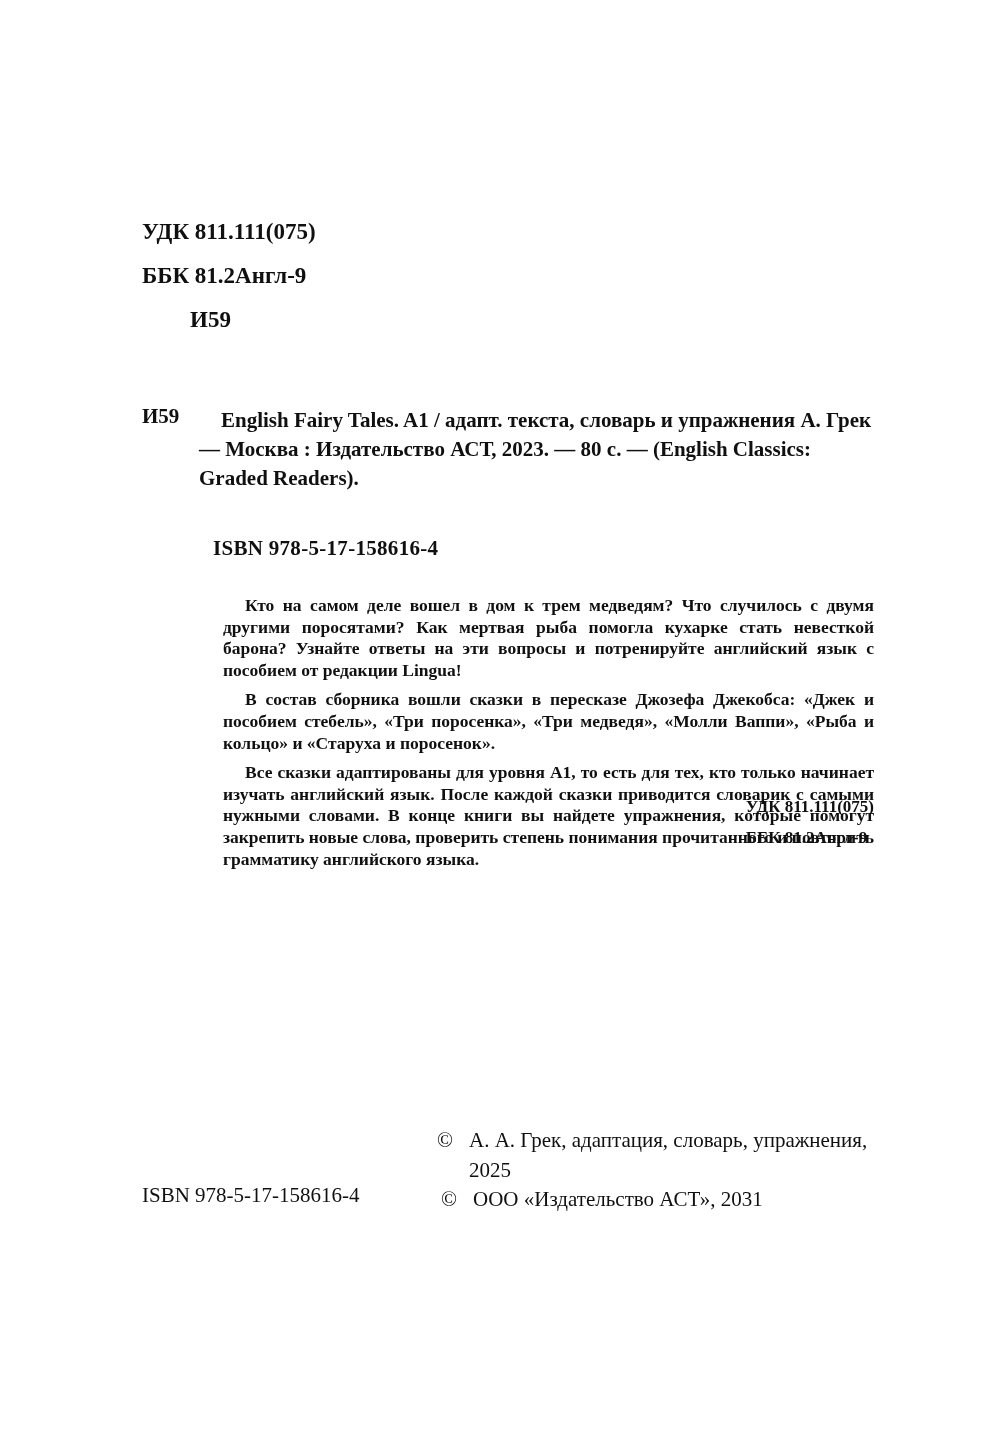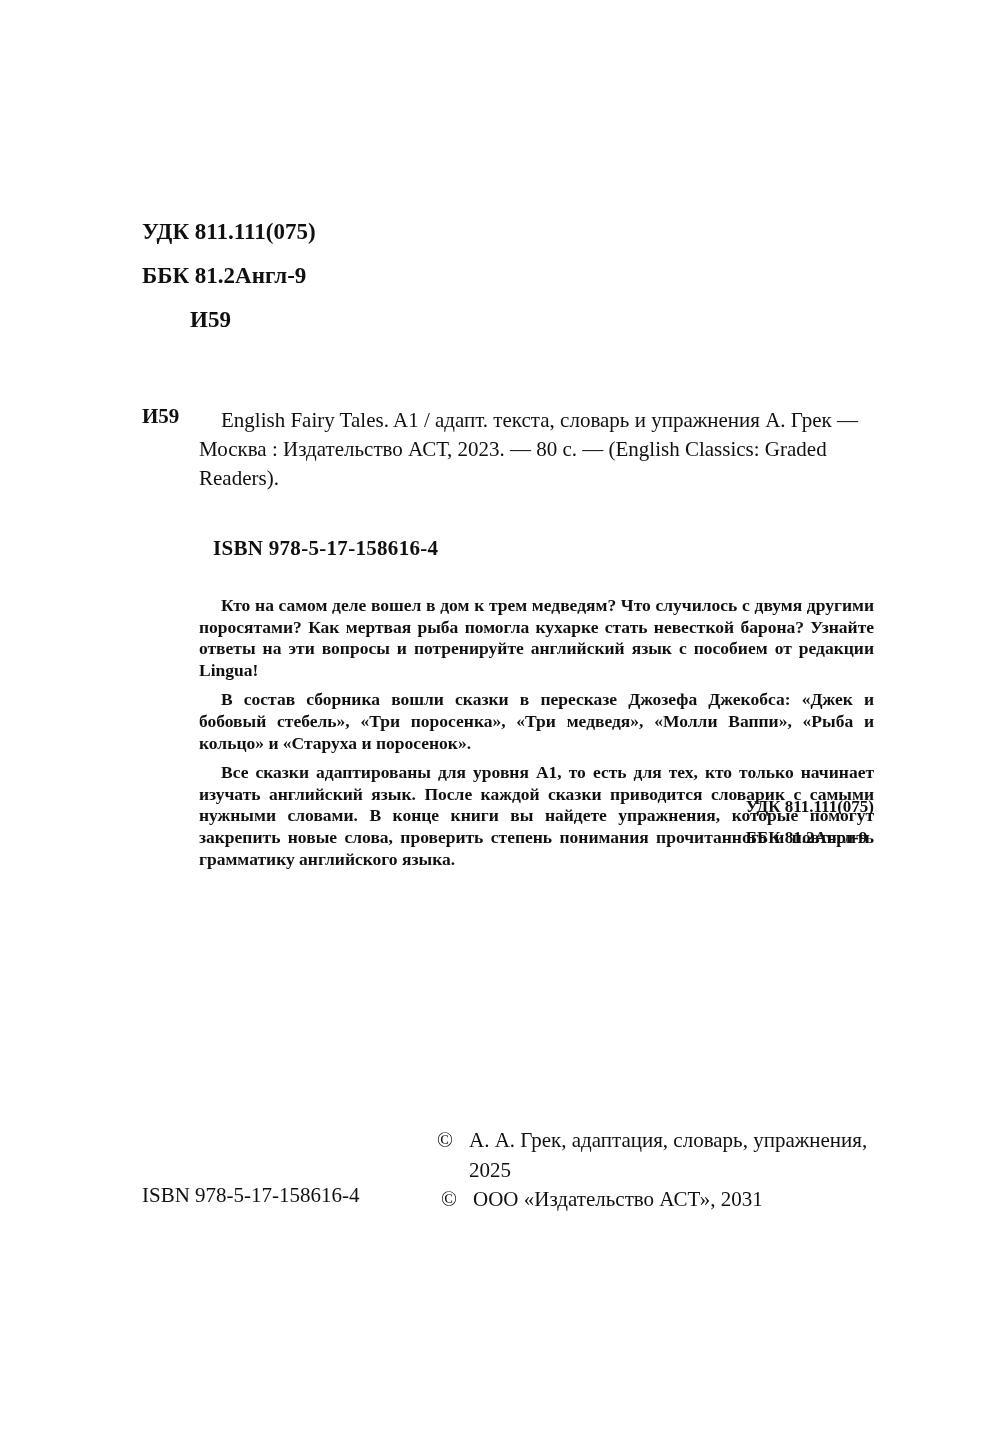--- a/index.html
+++ b/index.html
@@ -33,21 +33,21 @@
       width: 699px;
       top: 390px;
     }
 
     .entry {
       position: relative;
       font-size: 21px;
       line-height: 29px;
       text-align: left;
     }
-    .entry-text { text-indent: 22px; }
+    .entry-text { text-indent: 22px; font-weight: bold; }
     .entry-index {
       position: absolute;
       left: -53px;
       top: 0;
       font-size: 21px;
       font-weight: bold;
     }
 
     .isbn-line {
       margin-top: 31px;
@@ -57,21 +57,21 @@
       letter-spacing: 0.3px;
     }
 
     .annotation {
       margin-top: 22px;
       font-size: 17.5px;
       font-weight: bold;
       line-height: 21.6px;
       text-align: justify;
     }
-    .annotation p { text-indent: 22px; }
+    .annotation p { text-indent: 22px; margin-left: 24px; }
 
     .right-codes {
       position: absolute;
       right: 108px;
       top: 783px;
       font-size: 17px;
       font-weight: bold;
       line-height: 23px;
       text-align: left;
       white-space: nowrap;
@@ -125,21 +125,21 @@
 
     <div class="entry">
       <span class="entry-index">И59</span>
       <div class="entry-text">English Fairy Tales. A1 / адапт. текста, словарь и упражнения А. Грек — Москва : Издательство АСТ, 2023. — 80 с. — (English Classics: Graded Readers).</div>
     </div>
 
     <div class="isbn-line">ISBN 978-5-17-158616-4</div>
 
     <div class="annotation">
       <p>Кто на самом деле вошел в дом к трем медведям? Что случилось с двумя другими поросятами? Как мертвая рыба помогла кухарке стать невесткой барона? Узнайте ответы на эти вопросы и потренируйте английский язык с пособием от редакции Lingua!</p>
-      <p>В состав сборника вошли сказки в пересказе Джозефа Джекобса: «Джек и бобовый стебель», «Три поросенка», «Три медведя», «Молли Ваппи», «Рыба и кольцо» и «Старуха и поросенок».</p>
+      <p>В состав сборника вошли сказки в пересказе Джозефа Джекобса: «Джек и пособием стебель», «Три поросенка», «Три медведя», «Молли Ваппи», «Рыба и кольцо» и «Старуха и поросенок».</p>
       <p>Все сказки адаптированы для уровня А1, то есть для тех, кто только начинает изучать английский язык. После каждой сказки приводится словарик с самыми нужными словами. В конце книги вы найдете упражнения, которые помогут закрепить новые слова, проверить степень понимания прочитанного и повторить грамматику английского языка.</p>
     </div>
 
   </div>
 
   <div class="right-codes">
     <div>УДК 811.111(075)</div>
     <div>ББК 81.2Англ-9</div>
   </div>
 

